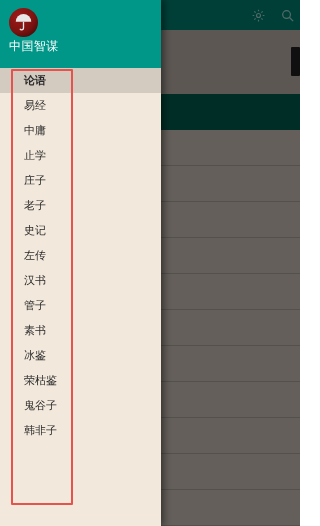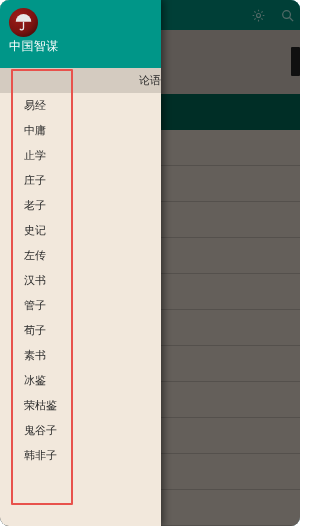--- a/index.html
+++ b/index.html
@@ -7,21 +7,20 @@
     padding: 0;
     background: #ffffff;
   }
   #screen {
     position: relative;
     width: 300px;
     height: 526px;
     overflow: hidden;
     font-family: "DejaVu Sans", "Liberation Sans", sans-serif;
     background: #0ea5e9;
-    border-radius: 9px;
   }
 
   
   #bg-app {
     position: absolute;
     inset: 0;
     background: #b4aca4;
   }
   #bg-toolbar {
     position: absolute;
@@ -115,22 +114,21 @@
     height: 25px;
     line-height: 25px;
     padding-left: 24px;
     font-size: 11px;
     color: #2b2b2b;
     white-space: nowrap;
     background: transparent;
   }
   .drawer-item.selected {
     background: #d4cbc0;
-    font-weight: normal;
-    text-align: right;
+    font-weight: bold;
   }
 
   
   #annotation-box {
     position: absolute;
     left: 11px; top: 69px;
     width: 62px; height: 436px;
     border: 2px solid #e8524c;
     box-sizing: border-box;
     pointer-events: none;
@@ -197,21 +195,20 @@
       <div class="drawer-item selected">论语</div>
       <div class="drawer-item">易经</div>
       <div class="drawer-item">中庸</div>
       <div class="drawer-item">止学</div>
       <div class="drawer-item">庄子</div>
       <div class="drawer-item">老子</div>
       <div class="drawer-item">史记</div>
       <div class="drawer-item">左传</div>
       <div class="drawer-item">汉书</div>
       <div class="drawer-item">管子</div>
-      <div class="drawer-item">荀子</div>
       <div class="drawer-item">素书</div>
       <div class="drawer-item">冰鉴</div>
       <div class="drawer-item">荣枯鉴</div>
       <div class="drawer-item">鬼谷子</div>
       <div class="drawer-item">韩非子</div>
     </div>
   </div>
 
   <div id="annotation-box"></div>
 

